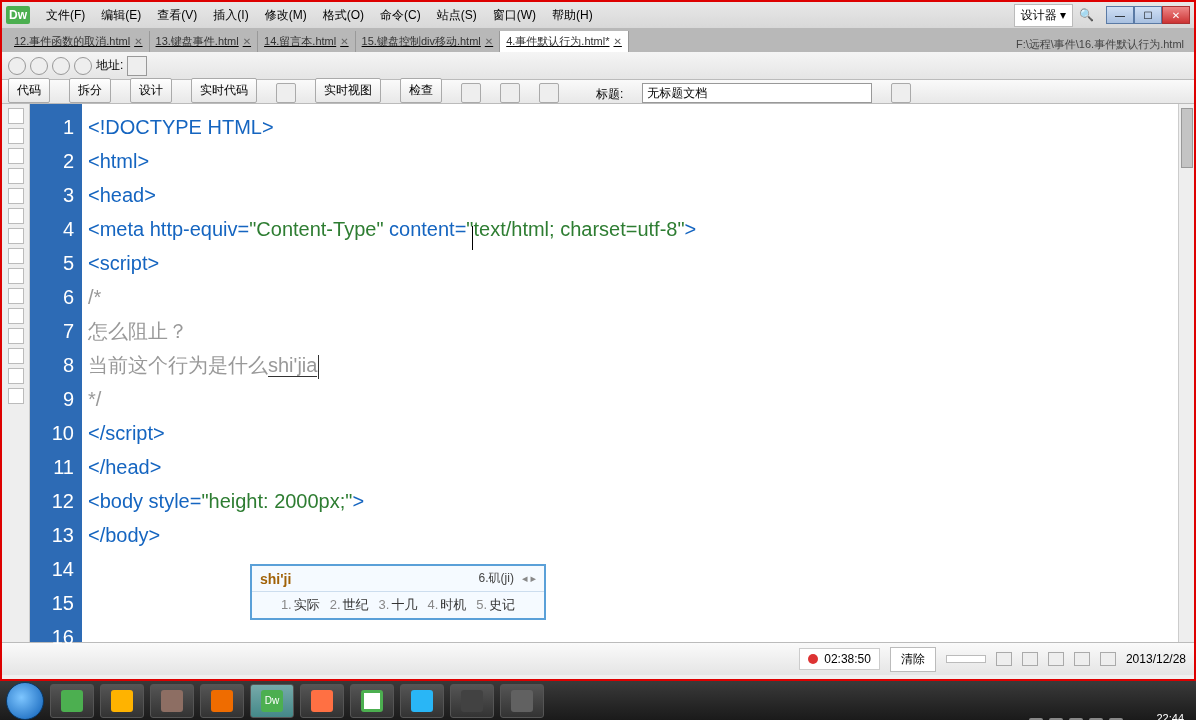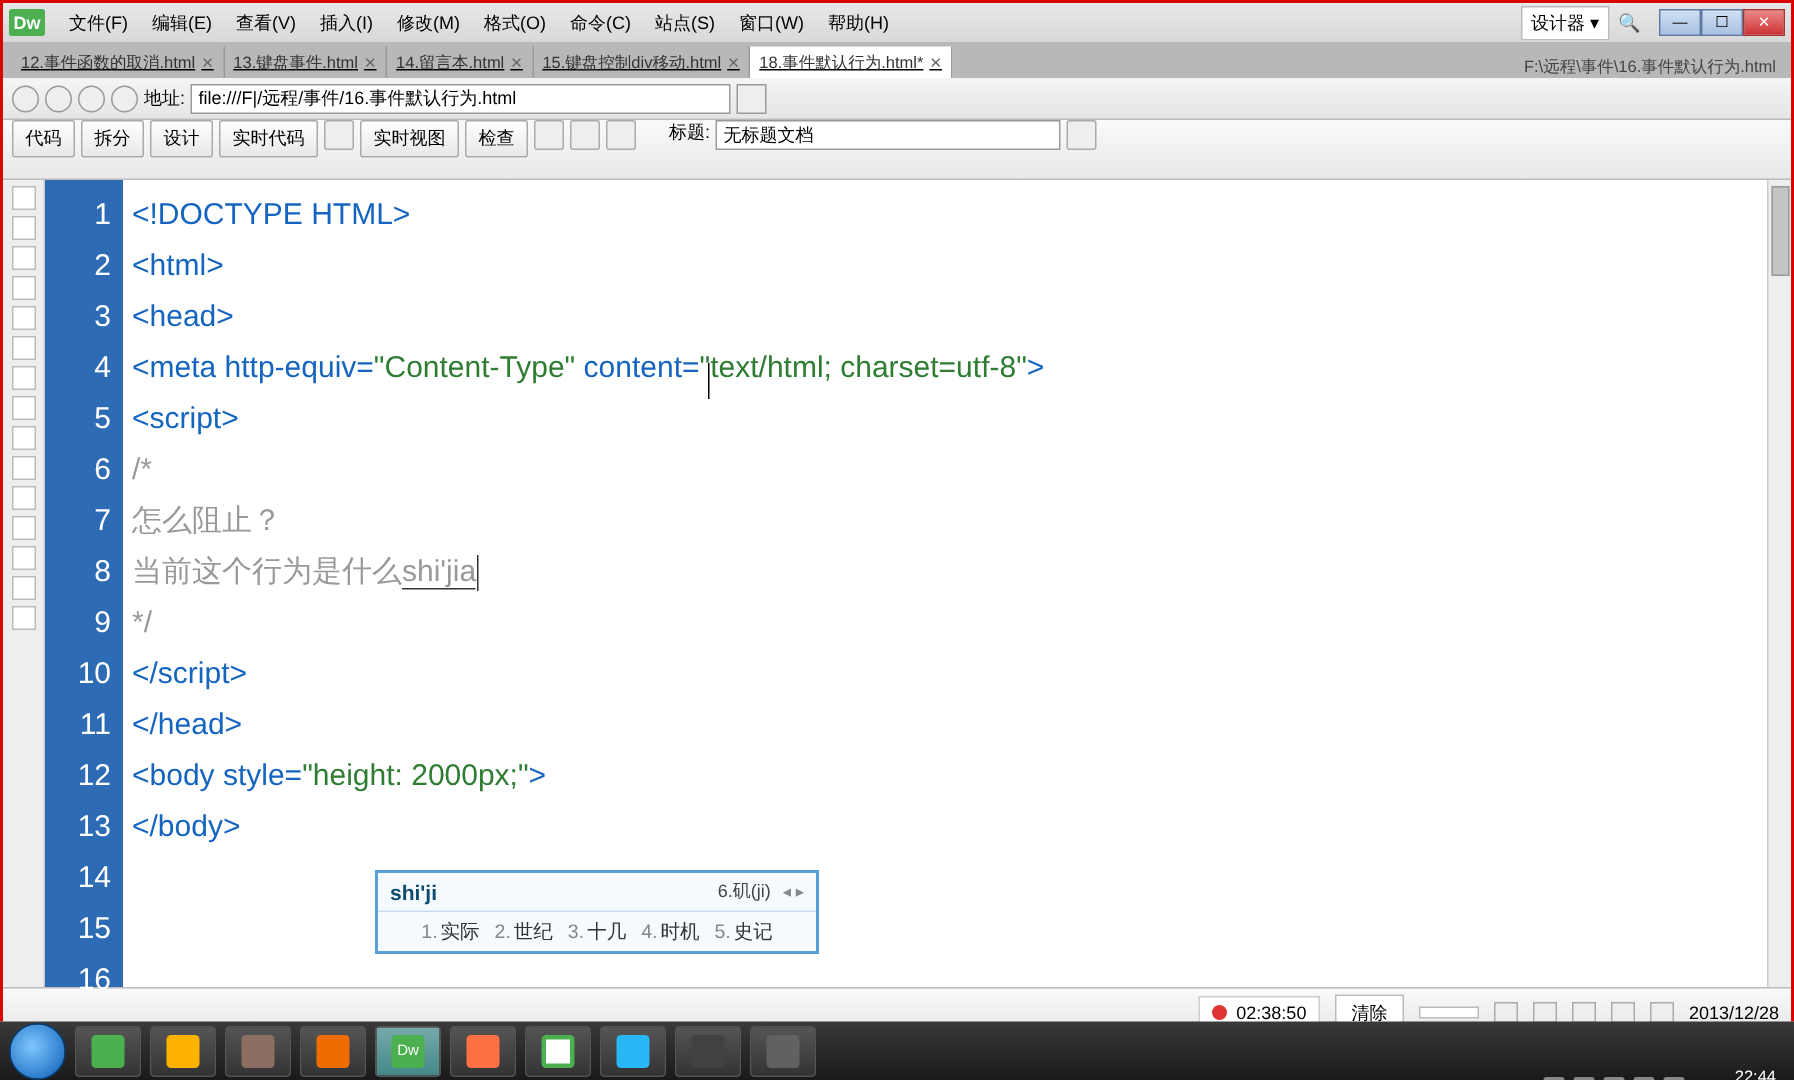--- a/index.html
+++ b/index.html
@@ -20,21 +20,21 @@
 .tab.active { background: #fff; }
 .tab .tab-x { font-size: 10px; color: #666; cursor: pointer; }
 .pathinfo { margin-left: auto; font-size: 11px; color: #444; padding-right: 10px; }
 
 .addr { height: 28px; background: linear-gradient(#f5f5f5,#e5e5e5); border-bottom: 1px solid #bbb; display: flex; align-items: center; padding: 0 6px; gap: 4px; }
 .nav-ico { width: 18px; height: 18px; border: 1px solid #999; border-radius: 9px; background: #eee; }
 .addr-label { font-size: 12px; }
 .addr-inp { flex: 0 0 360px; font-size: 12px; padding: 2px 4px; border: 1px solid #999; background: #fff; height: 20px; }
 .addr-btn { width: 20px; height: 20px; border: 1px solid #999; background: #eee; }
 
-.tool2 { height: 40px; background: linear-gradient(#fafafa,#e8e8e8); border-bottom: 1px solid #bbb; display: flex; align-items: flex-start; padding: 0 6px; gap: 4px; }
+.tool2 { height: 24px; background: linear-gradient(#fafafa,#e8e8e8); border-bottom: 1px solid #bbb; display: flex; align-items: flex-end; padding: 0 6px; gap: 19px; }
 .tbtn { font-size: 12px; padding: 3px 8px; border: 1px solid #aaa; background: linear-gradient(#fff,#e8e8e8); border-radius: 2px; }
 .ticon { width: 20px; height: 20px; border: 1px solid #aaa; background: #eee; border-radius: 2px; }
 .tlabel { font-size: 12px; margin-left: 18px; }
 .tinput { flex: 0 0 230px; font-size: 12px; padding: 2px 4px; border: 1px solid #999; background: #fff; height: 20px; }
 
 .editor { position: relative; height: 538px; display: flex; background: #fff; }
 .left-ico-col { width: 28px; background: #eee; border-right: 1px solid #ccc; display: flex; flex-direction: column; align-items: center; padding-top: 4px; gap: 4px; }
 .lico { width: 16px; height: 16px; border: 1px solid #bbb; background: #fff; }
 .gutter { width: 52px; background: #2d6bb5; color: #fff; font-family: Consolas, monospace; font-size: 20px; text-align: right; padding: 6px 8px 0 0; line-height: 34px; }
 .code { flex: 1; font-family: Consolas, "Courier New", monospace; font-size: 20px; padding: 6px 0 0 6px; line-height: 34px; position: relative; }
@@ -43,21 +43,21 @@
 .hl-attr { color: #1565c0; }
 .hl-str { color: #2e7d32; }
 .hl-comm { color: #999; }
 .hl-txt { color: #333; }
 .ime-underline { border-bottom: 1px solid #333; }
 .cursor-caret { display: inline-block; height: 24px; border-left: 1px solid #333; vertical-align: middle; margin-left: 1px; }
 .code-cursor { position: absolute; left: 390px; top: 122px; width: 1px; height: 24px; background: #000; }
 
 .ime { position: absolute; left: 248px; top: 460px; width: 296px; border: 2px solid #5aa0d8; background: #f5faff; font-size: 14px; }
 .ime-top { display: flex; align-items: center; padding: 4px 8px; border-bottom: 1px solid #cde; }
-.ime-input { font-weight: bold; color: #0c4a6e; }
+.ime-input { font-weight: bold; color: #a16207; }
 .ime-alt { margin-left: auto; color: #444; font-size: 12px; }
 .ime-arrows { margin-left: 8px; color: #888; font-size: 11px; }
 .ime-cands { display: flex; padding: 4px 8px; gap: 10px; font-size: 13px; justify-content: center; }
 .ime-cands span { color: #333; }
 .ime-cands .num { color: #888; margin-right: 2px; }
 
 .scroll-right { width: 16px; background: #eee; border-left: 1px solid #ccc; position: relative; }
 .scroll-thumb { position: absolute; top: 4px; left: 2px; width: 12px; height: 60px; background: #c4c4c4; border: 1px solid #999; }
 
 .statusbar { height: 33px; background: linear-gradient(#fafafa,#e5e5e5); border-top: 1px solid #bbb; display: flex; align-items: center; padding: 0 8px; gap: 10px; font-size: 12px; }
@@ -117,34 +117,33 @@
         </div>
         <div class="tab">
           <span>14.留言本.html</span>
           <span class="tab-x">✕</span>
         </div>
         <div class="tab">
           <span>15.键盘控制div移动.html</span>
           <span class="tab-x">✕</span>
         </div>
         <div class="tab active">
-          <span>18.事件默认行为.html*</span>
+          <span>4.事件默认行为.html*</span>
           <span class="tab-x">✕</span>
         </div>
       </div>
     <div class="pathinfo">F:\远程\事件\16.事件默认行为.html</div>
   </div>
 
   <div class="addr">
     <div class="nav-ico"></div>
     <div class="nav-ico"></div>
     <div class="nav-ico"></div>
     <div class="nav-ico"></div>
     <span class="addr-label">地址:</span>
-    <input class="addr-inp" value="file:///F|/远程/事件/16.事件默认行为.html" style="">
     <div class="addr-btn"></div>
   </div>
 
   <div class="tool2">
     <div class="tbtn">代码</div>
     <div class="tbtn">拆分</div>
     <div class="tbtn">设计</div>
     <div class="tbtn">实时代码</div>
     <div class="ticon"></div>
     <div class="tbtn">实时视图</div>

